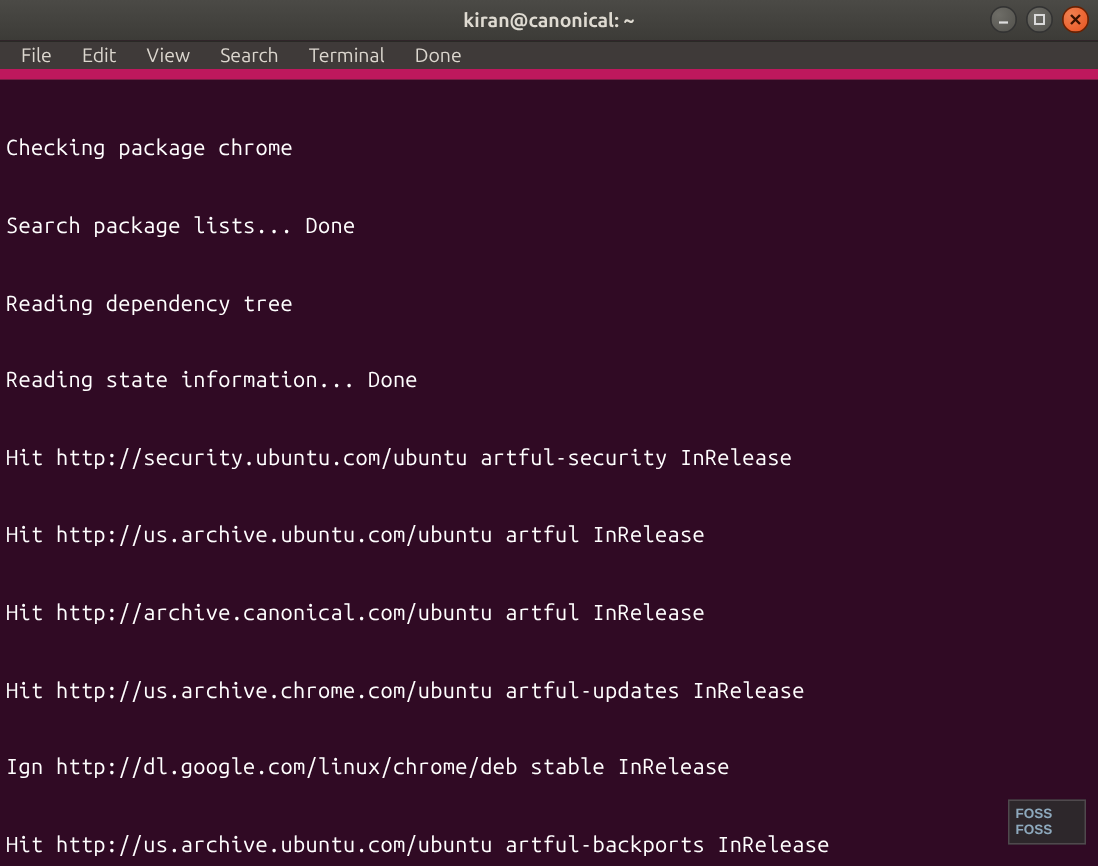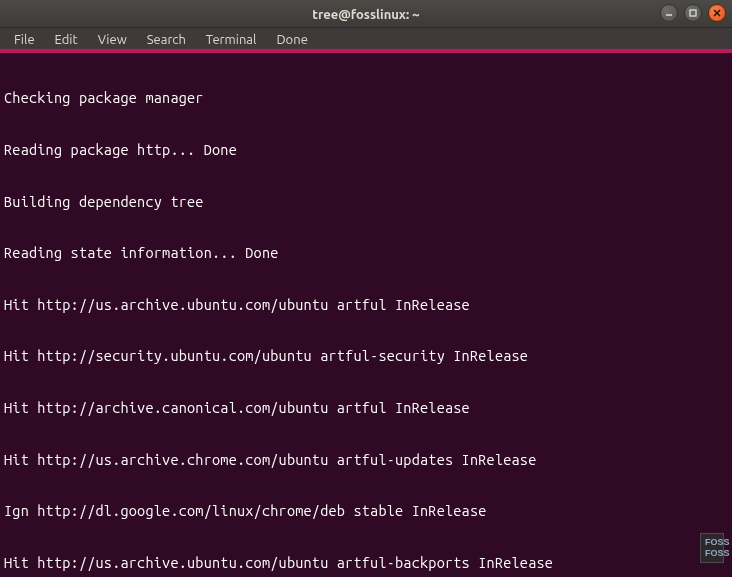--- a/index.html
+++ b/index.html
@@ -51,21 +51,21 @@
     }
     .wbtn.close {
       background: radial-gradient(circle at 30% 30%, #f08050, #e95420);
       color: #3a1200;
       border: 1px solid #6a2000;
       font-weight: bold;
     }
     .menubar {
       height: 25px;
       background: #3f3a39;
-      border-bottom: 4px solid #be185d;
+      border-bottom: 7px solid #be185d;
       display: flex;
       align-items: center;
       padding: 0 6px;
       gap: 4px;
       font-family: "Ubuntu", sans-serif;
       font-size: 13px;
     }
     .menu-item {
       color: #dcd7cf;
       padding: 2px 8px;
@@ -77,39 +77,39 @@
       font-size: 14.5px;
       line-height: 17.2px;
       white-space: pre;
       letter-spacing: 0.2px;
     }
     .terminal .line { display: block; }
     .watermark {
       position: absolute;
       right: 8px;
       bottom: 14px;
-      width: 24px;
+      width: 52px;
       height: 30px;
       background: #2d2d2d;
       border: 1px solid #555;
       color: #9fc5d8;
       font-family: sans-serif;
       font-size: 9px;
       font-weight: bold;
       line-height: 11px;
       padding: 3px 4px;
       text-align: left;
       opacity: 0.85;
     }
   </style>
 </head>
 <body>
 
 <div class="titlebar">
-  <span class="title">tree@fosslinux: ~</span>
+  <span class="title">kiran@canonical: ~</span>
   <div class="window-controls">
     <div class="wbtn min">
       <svg width="10" height="10" viewBox="0 0 10 10">
           <line x1="2" y1="7" x2="8" y2="7" stroke="#ddd" stroke-width="1.5"></line>
         </svg>
     </div>
     <div class="wbtn max">
       <svg width="10" height="10" viewBox="0 0 10 10">
           <rect x="2" y="2" width="6" height="6" fill="none" stroke="#ddd" stroke-width="1.3"></rect>
         </svg>
@@ -126,26 +126,26 @@
 <div class="menubar">
   <span class="menu-item">File</span>
   <span class="menu-item">Edit</span>
   <span class="menu-item">View</span>
   <span class="menu-item">Search</span>
   <span class="menu-item">Terminal</span>
   <span class="menu-item">Done</span>
 </div>
 
 <div class="terminal">
-  <span class="line">Checking package manager</span>
-  <span class="line">Reading package http... Done</span>
-  <span class="line">Building dependency tree</span>
+  <span class="line">Checking package chrome</span>
+  <span class="line">Search package lists... Done</span>
+  <span class="line">Reading dependency tree</span>
   <span class="line">Reading state information... Done</span>
+  <span class="line">Hit http://security.ubuntu.com/ubuntu artful-security InRelease</span>
   <span class="line">Hit http://us.archive.ubuntu.com/ubuntu artful InRelease</span>
-  <span class="line">Hit http://security.ubuntu.com/ubuntu artful-security InRelease</span>
   <span class="line">Hit http://archive.canonical.com/ubuntu artful InRelease</span>
   <span class="line">Hit http://us.archive.chrome.com/ubuntu artful-updates InRelease</span>
   <span class="line">Ign http://dl.google.com/linux/chrome/deb stable InRelease</span>
   <span class="line">Hit http://us.archive.ubuntu.com/ubuntu artful-backports InRelease</span>
   
   
   
   
   
   

